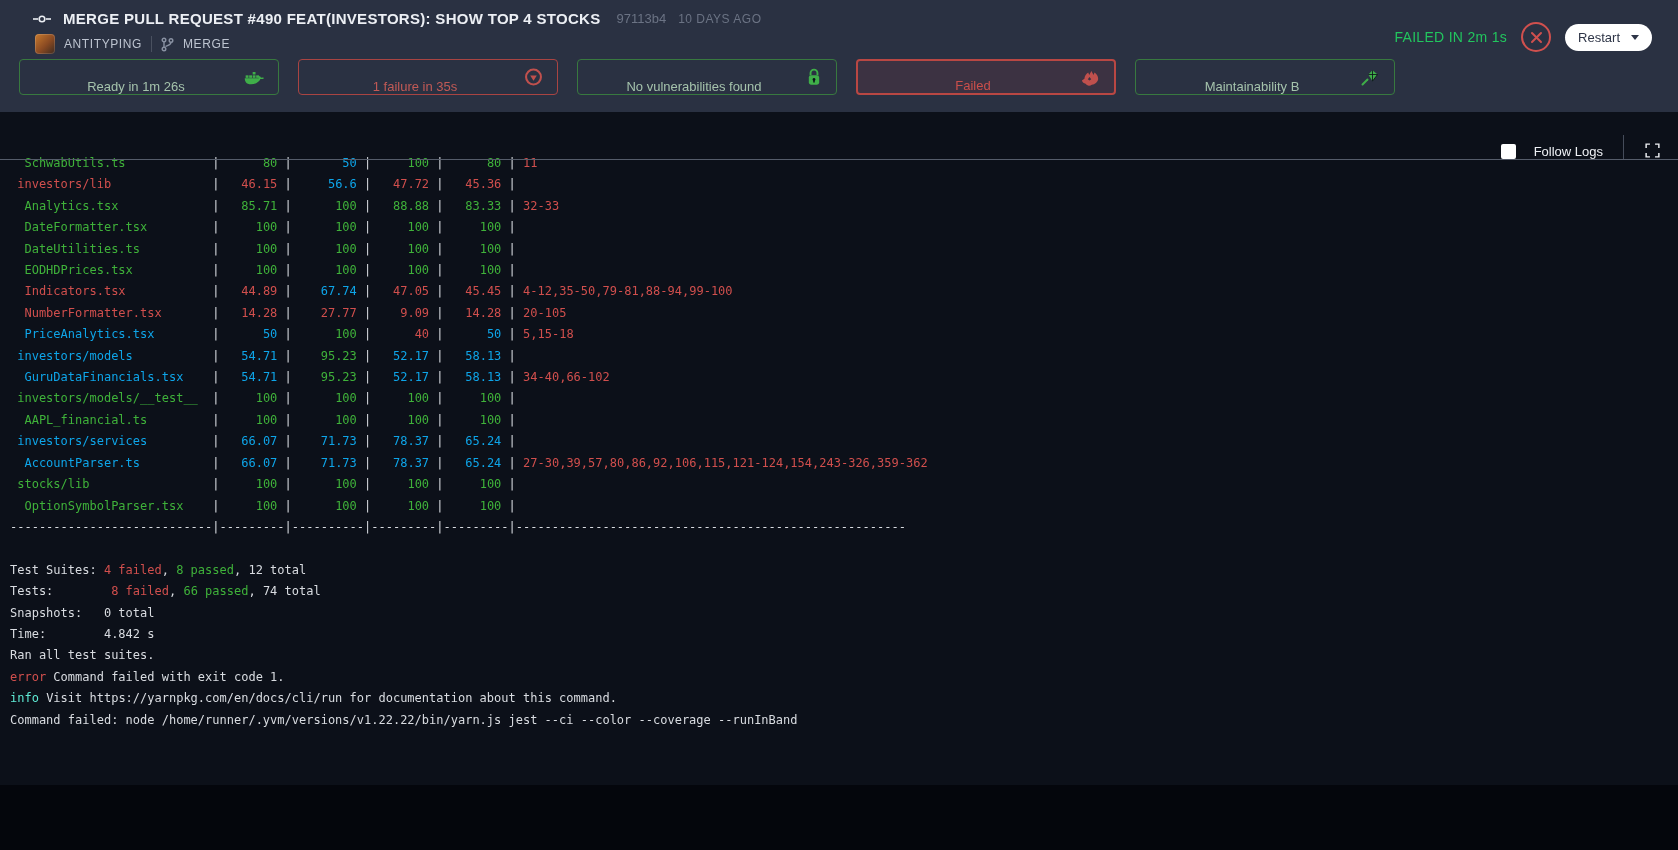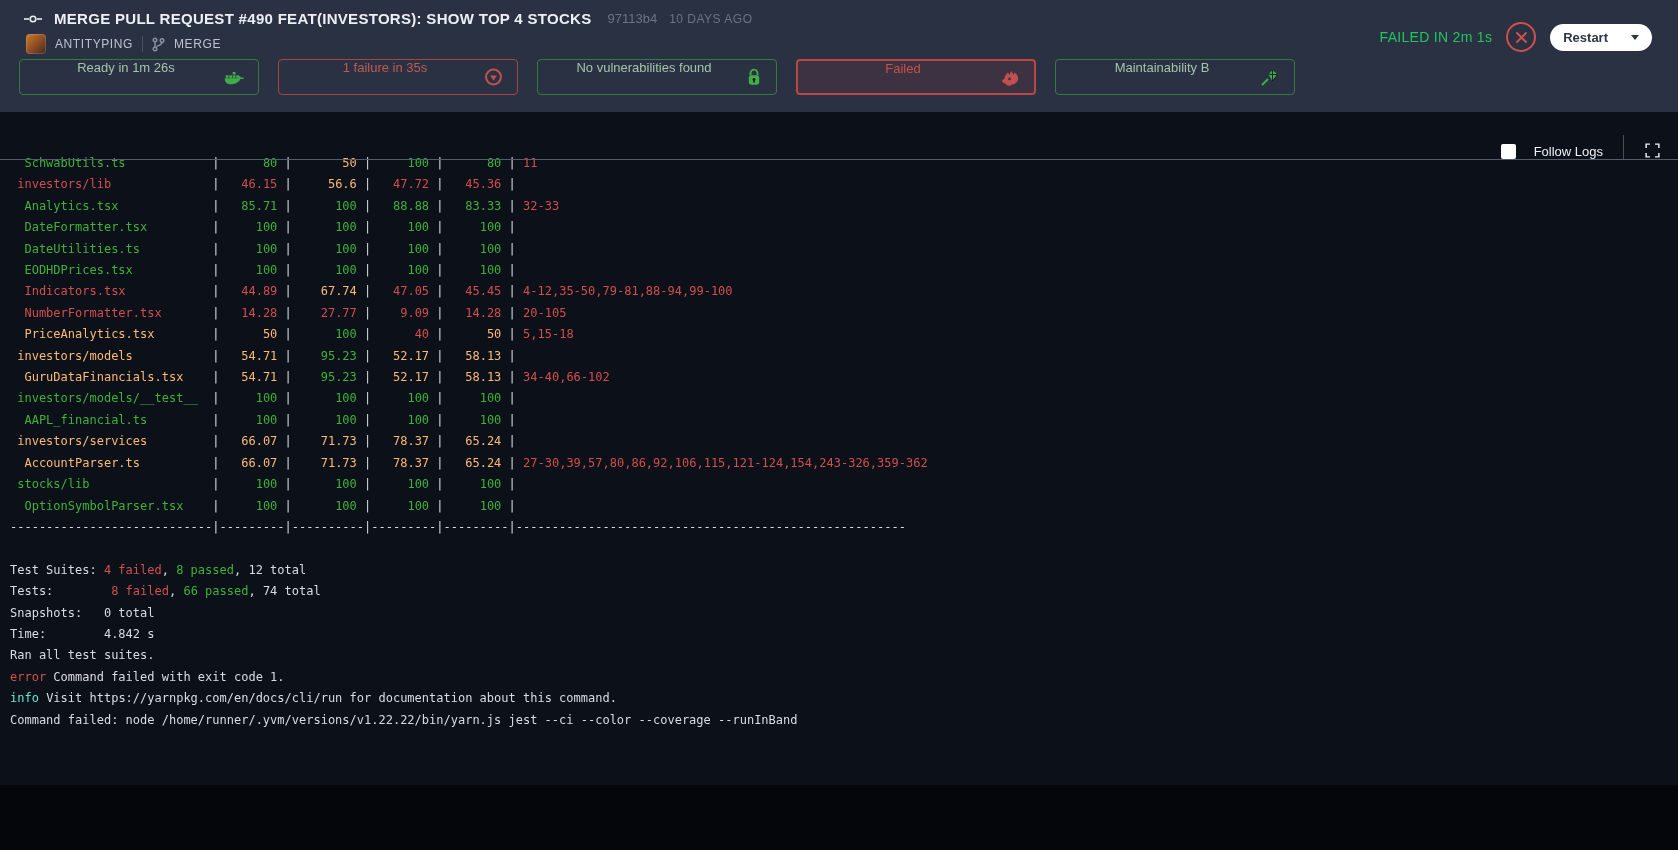--- a/index.html
+++ b/index.html
@@ -4,56 +4,56 @@
 <style>
   html,body{margin:0;padding:0;}
   body{
     width:1678px;height:850px;overflow:hidden;
     background:#04060c;
     font-family:"Liberation Sans",sans-serif;
     -webkit-font-smoothing:antialiased;
   }
   
   .top-bar{background:#2a3142;}
-  .hdr{display:flex;justify-content:space-between;align-items:flex-start;padding:10px 26px 0 24px;height:52px;box-sizing:border-box;}
+  .hdr{display:flex;justify-content:space-between;align-items:flex-start;padding:10px 26px 0 33px;height:52px;box-sizing:border-box;}
   .hdr-left{display:flex;flex-direction:column;gap:7px;}
   .title-row{display:flex;align-items:center;gap:12px;}
   .commit-ico{flex:0 0 auto;display:flex;}
   .page-title{font-size:15px;font-weight:700;color:#eceff4;letter-spacing:.3px;margin:0;}
   .commit-hash{font-size:13px;color:#6b7384;margin-left:4px;}
   .time-ago{font-size:12px;color:#6b7384;letter-spacing:.5px;}
   .sub-row{display:flex;align-items:center;gap:9px;margin-left:2px;}
   .avatar{width:20px;height:20px;border-radius:4px;background:linear-gradient(135deg,#c97b2e 0%,#8a4a22 55%,#3c2a20 100%);box-shadow:inset 0 0 0 1px rgba(255,255,255,.15);}
   .sub-txt{font-size:12px;color:#bdc4d0;letter-spacing:.6px;text-align:right;}
   .sub-sep{width:1px;height:16px;background:#4a5160;}
   .hdr-right{display:flex;align-items:center;gap:14px;margin-top:12px;}
   .status-text{font-size:14px;color:#22c55e;letter-spacing:.3px;}
   .x-btn{width:30px;height:30px;border-radius:50%;border:2px solid #d0504e;display:flex;align-items:center;justify-content:center;cursor:pointer;box-sizing:border-box;background:transparent;}
-  .restart-btn{height:27px;background:#ffffff;border:none;border-radius:14px;padding:0 13px;display:flex;align-items:center;gap:23px;font-size:13px;font-weight:700;color:#2e3547;cursor:pointer;}
+  .restart-btn{height:27px;background:#ffffff;border:none;border-radius:14px;padding:0 13px;display:flex;align-items:center;gap:11px;font-size:13px;font-weight:400;color:#2e3547;cursor:pointer;}
   .caret-down{width:0;height:0;border-left:4px solid transparent;border-right:4px solid transparent;border-top:5px solid #2e3547;}
   
   .badges{display:flex;gap:19px;padding:7px 19px 17px 19px;background:#2a3142;}
-  .badge{width:240px;height:36px;border-radius:4px;box-sizing:border-box;position:relative;display:flex;align-items:flex-start;justify-content:center;font-size:13px;cursor:pointer;background:transparent;}
+  .badge{width:260px;height:36px;border-radius:4px;box-sizing:border-box;position:relative;display:flex;align-items:flex-end;justify-content:center;font-size:13px;cursor:pointer;background:transparent;}
   .badge .b-icon{position:absolute;right:14px;top:50%;transform:translateY(-50%);display:flex;}
   .badge.success{border:1px solid #38793f;color:#a5c3ac;}
   .badge.fail{border:1px solid #a94442;color:#c15a56;}
   .badge.fail-strong{border:2px solid #b94743;color:#cb4f4b;background:rgba(170,60,72,.14);}
   .b-label{padding-right:26px;}
   
   .log{background:#0c1019;height:673px;position:relative;overflow:hidden;}
   .log-toolbar{height:47px;display:flex;align-items:flex-end;justify-content:flex-end;gap:18px;padding-right:17px;border-bottom:1px solid #555c6a;position:relative;z-index:2;}
   .chk{width:15px;height:15px;background:#ffffff;border-radius:2px;cursor:pointer;}
   .follow-lbl{font-size:13px;color:#eef0f4;cursor:pointer;}
   .tb-sep{width:1px;height:24px;background:#454c5a;margin:0 2px;}
   .fs-btn{background:transparent;border:none;padding:0;display:flex;cursor:pointer;}
   .log pre{margin:-7px 0 0 0;padding:0 0 0 10px;font-family:"DejaVu Sans Mono",monospace;font-size:12px;line-height:21.4px;color:#d9dce1;position:relative;z-index:1;}
   .log pre div{white-space:pre;}
   .c-g{color:#3fb23a;}
   .c-r{color:#d14f4d;}
-  .c-y{color:#fdba74;}
+  .c-y{color:#0ea5e9;}
   .c-b{color:#5eead4;}
 </style>
 </head>
 <body>
 
 <div class="top-bar">
   <div class="hdr">
     <div class="hdr-left">
       <div class="title-row">
         <span class="commit-ico">

